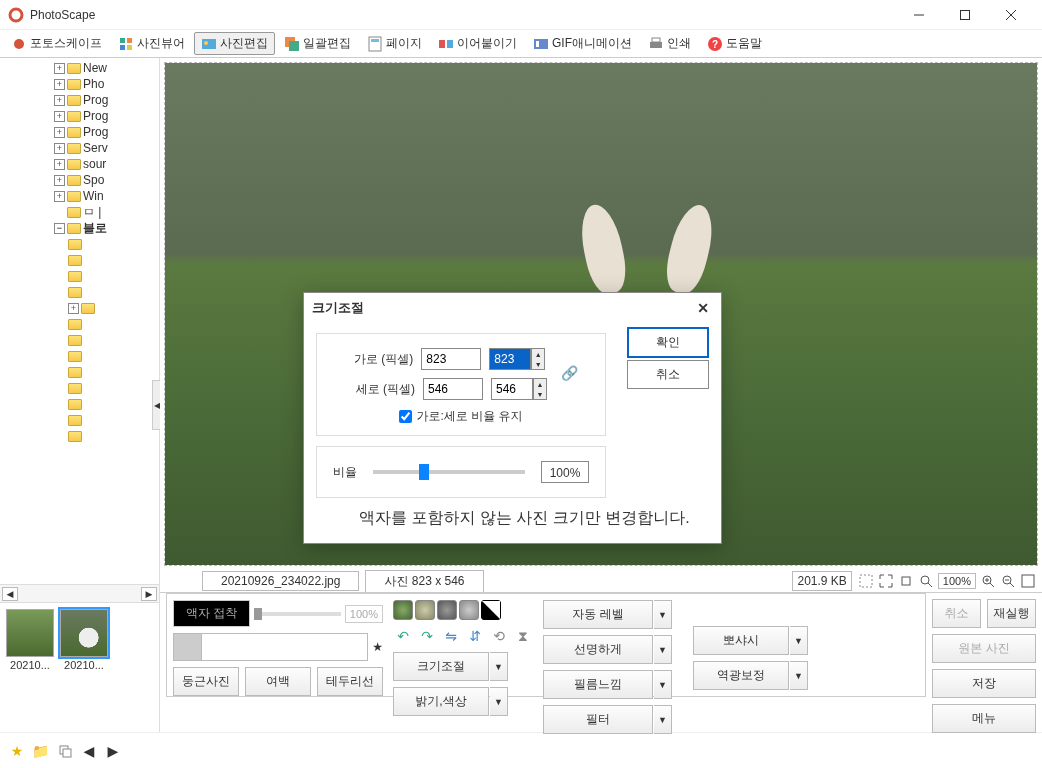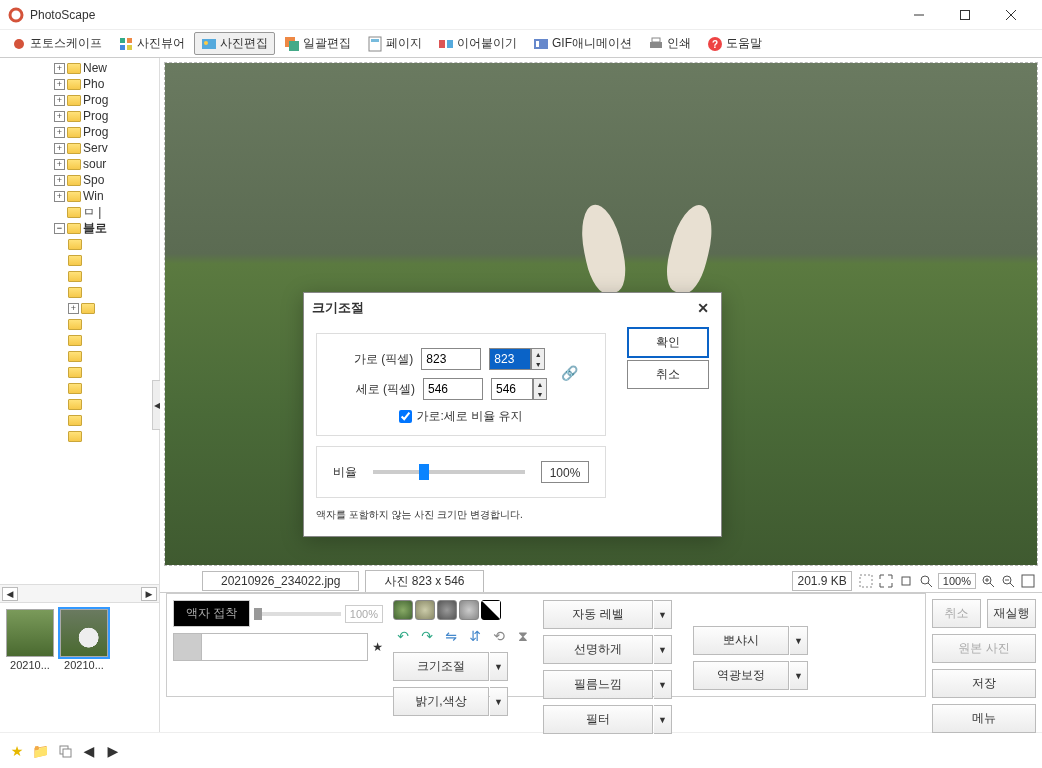--- a/index.html
+++ b/index.html
@@ -104,21 +104,21 @@
 .dinput { border:1px solid #888; width:60px; height:22px; padding:2px 4px; font-size:12px;}
 .dinput.sel { background:#0a63c7; color:#fff;}
 .spinner { display:flex; flex-direction:column; border:1px solid #888; }
 .spinner div{width:12px;height:10px;display:flex;align-items:center;justify-content:center;font-size:7px;background:#eee;}
 .spin-wrap{display:flex;}
 .link-icon{font-size:14px; margin-left:8px;}
 .dcheck{display:flex;align-items:center;gap:4px;justify-content:center;font-size:12px;}
 .dgroup2 { border:1px solid #ddd; padding:14px 16px; display:flex; align-items:center; gap:16px; margin-bottom:10px;}
 .dslider{flex:1; height:4px; background:#ccc; position:relative;}
 .dslider .kn{position:absolute; left:30%; top:-6px; width:10px; height:16px; background:#0a84ff;}
-.dnote{font-size:10px;}
+.dnote{font-size:16px;margin-left:43px;}
 .dbtns{position:absolute; right:12px; top:34px; display:flex; flex-direction:column; gap:2px;}
 .dbtn{border:1px solid #888; width:82px; padding:5px 0; text-align:center; font-size:12px; background:#fff;}
 .dbtn.primary{border:2px solid #0a63c7;}
 
 svg{display:block;}
 </style>
 </head>
 <body>
 
 <div class="titlebar">
@@ -427,20 +427,25 @@
               <div class="slider-mini">
                   <div class="knob"></div>
                 </div>
               <span class="pct-box">100%</span>
             </div>
             <div style="display:flex; gap:4px; align-items:center;">
               <div class="frame-select" style="flex:1;">
                 <div class="sw"></div>
               </div>
               <span class="star">★</span>
+            </div>
+            <div class="btn-row">
+              <div class="btn">둥근사진</div>
+              <div class="btn">여백</div>
+              <div class="btn">테두리선</div>
             </div>
           </div>
 
           <div style="display:flex; flex-direction:column; gap:6px;">
             <div class="swatch-row">
               <div class="swatch" style="background:radial-gradient(#8a6,#463);"></div>
               <div class="swatch" style="background:radial-gradient(#cca,#886);"></div>
               <div class="swatch" style="background:radial-gradient(#999,#555);"></div>
               <div class="swatch" style="background:radial-gradient(#ccc,#888);"></div>
               <div class="swatch" style="background:#000;border-color:#000;">

